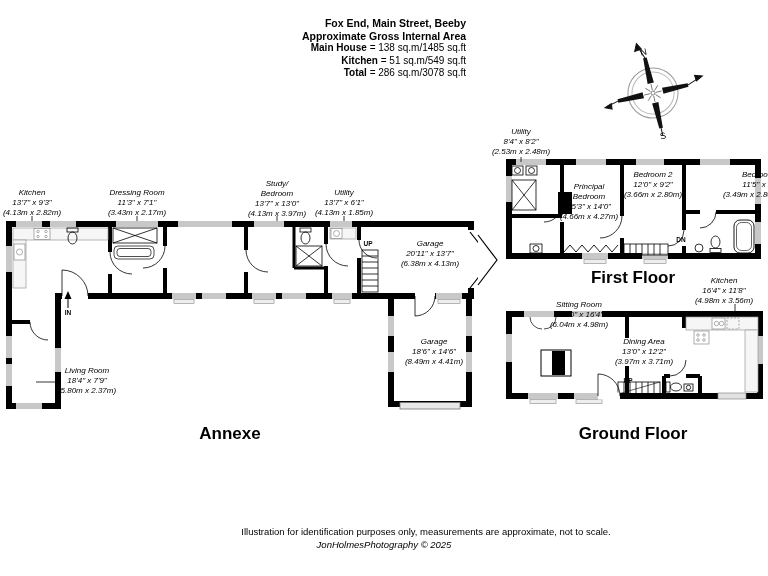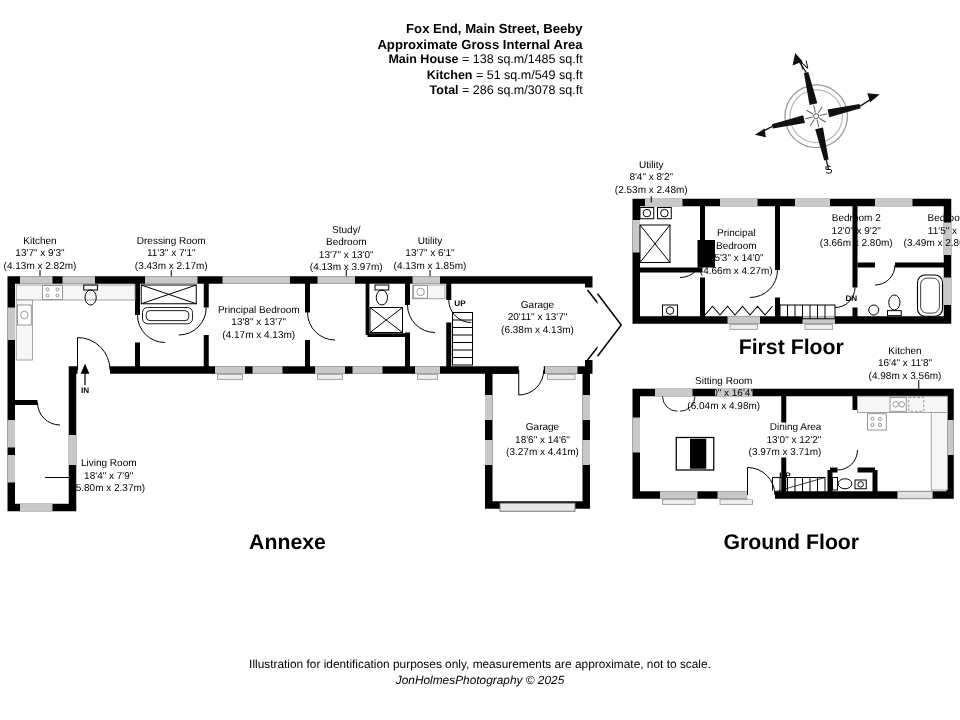--- a/index.html
+++ b/index.html
@@ -4,21 +4,21 @@
 <style>
   html,body{margin:0;padding:0;background:#fff;}
   .canvas{position:relative;width:768px;height:576px;background:#fff;overflow:hidden;
           font-family:"Liberation Sans",sans-serif;color:#000;}
   svg{position:absolute;left:0;top:0;}
   .hdr{position:absolute;left:384px;top:17px;transform:translateX(-50%);
        text-align:right;font-size:10px;line-height:12.6px;white-space:nowrap;}
   .hdr .t{font-size:10.5px;font-weight:bold;}
   .hdr b{font-weight:bold;}
   .rlabel{position:absolute;transform:translateX(-50%);text-align:center;
-          font-size:8px;line-height:10px;white-space:nowrap;}
+          font-size:8px;line-height:10px;white-space:nowrap;font-style:italic;}
   .ftitle{position:absolute;transform:translateX(-50%);font-size:17px;
           font-weight:bold;white-space:nowrap;}
   .tiny{position:absolute;transform:translateX(-50%);font-size:6.5px;
         font-weight:bold;white-space:nowrap;}
   .foot{position:absolute;left:384px;transform:translateX(-50%);
         font-size:9.5px;white-space:nowrap;}
 </style>
 </head>
 <body>
 
@@ -324,34 +324,29 @@
   <div>Study/</div>
   <div>Bedroom</div>
   <div>13'7" x 13'0"</div>
   <div>(4.13m x 3.97m)</div>
 </div>
 <div class="rlabel" style="left:344px;top:188px;">
   <div>Utility</div>
   <div>13'7" x 6'1"</div>
   <div>(4.13m x 1.85m)</div>
 </div>
-<div class="rlabel" style="left:207px;top:243px;">
-  <div>Principal Bedroom</div>
-  <div>13'8" x 13'7"</div>
-  <div>(4.17m x 4.13m)</div>
-</div>
 <div class="rlabel" style="left:430px;top:239px;">
   <div>Garage</div>
   <div>20'11" x 13'7"</div>
   <div>(6.38m x 4.13m)</div>
 </div>
 <div class="rlabel" style="left:434px;top:337px;">
   <div>Garage</div>
   <div>18'6" x 14'6"</div>
-  <div>(3.27m x 4.41m)</div>
+  <div>(8.49m x 4.41m)</div>
 </div>
 <div class="rlabel" style="left:87px;top:366px;">
   <div>Living Room</div>
   <div>18'4" x 7'9"</div>
   <div>(5.80m x 2.37m)</div>
 </div>
 <div class="tiny" style="left:368px;top:240px;">UP</div>
 <div class="tiny" style="left:68px;top:309px;">IN</div>
 <div class="ftitle" style="left:230px;top:424px;">Annexe</div>
 
@@ -359,21 +354,21 @@
   <div>Utility</div>
   <div>8'4" x 8'2"</div>
   <div>(2.53m x 2.48m)</div>
 </div>
 <div class="rlabel" style="left:589px;top:182px;">
   <div>Principal</div>
   <div>Bedroom</div>
   <div>15'3" x 14'0"</div>
   <div>(4.66m x 4.27m)</div>
 </div>
-<div class="rlabel" style="left:653px;top:170px;margin-left:32px;">
+<div class="rlabel" style="left:653px;top:170px;">
   <div>Bedroom 2</div>
   <div>12'0" x 9'2"</div>
   <div>(3.66m x 2.80m)</div>
 </div>
 <div class="rlabel" style="left:752px;top:170px;text-align:right;">
   <div>Bedroom 3</div>
   <div>11'5" x 9'2"</div>
   <div>(3.49m x 2.80m)</div>
 </div>
 <div class="tiny" style="left:681px;top:236px;">DN</div>
@@ -382,24 +377,24 @@
 <div class="rlabel" style="left:724px;top:276px;">
   <div>Kitchen</div>
   <div>16'4" x 11'8"</div>
   <div>(4.98m x 3.56m)</div>
 </div>
 <div class="rlabel" style="left:579px;top:300px;">
   <div>Sitting Room</div>
   <div>19'10" x 16'4"</div>
   <div>(6.04m x 4.98m)</div>
 </div>
-<div class="rlabel" style="left:628px;top:337px;text-align:right;">
+<div class="rlabel" style="left:644px;top:337px;">
   <div>Dining Area</div>
   <div>13'0" x 12'2"</div>
   <div>(3.97m x 3.71m)</div>
 </div>
 <div class="tiny" style="left:628px;top:377px;">UP</div>
 <div class="ftitle" style="left:633px;top:424px;">Ground Floor</div>
 
-<div class="foot" style="top:526px;">Illustration for identification purposes only, measurements are approximate, not to scale.</div>
+<div class="foot" style="top:526px;margin-left:42px;">Illustration for identification purposes only, measurements are approximate, not to scale.</div>
 <div class="foot" style="top:539px;font-style:italic;">JonHolmesPhotography © 2025</div>
 
 </div>
 
 </body></html>

